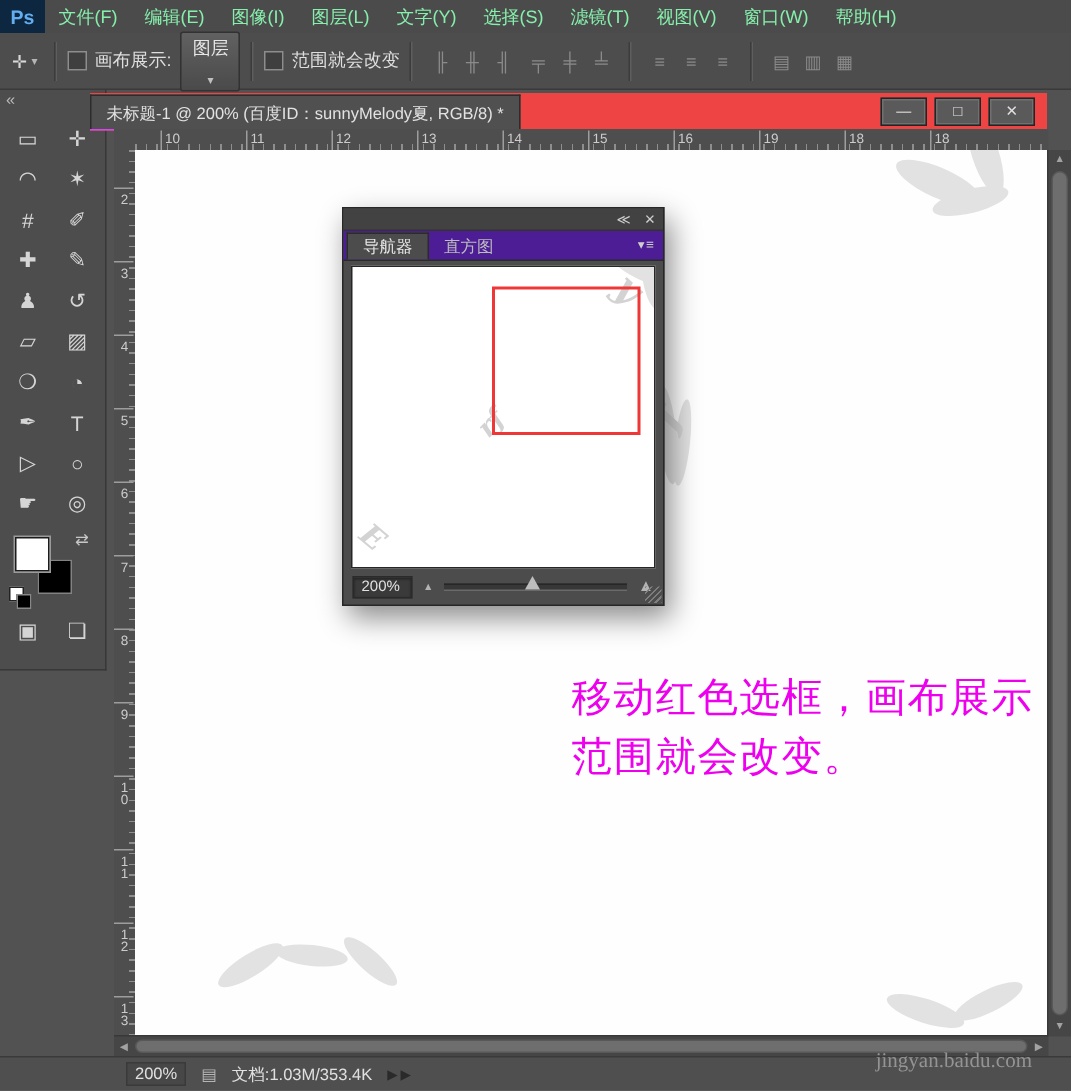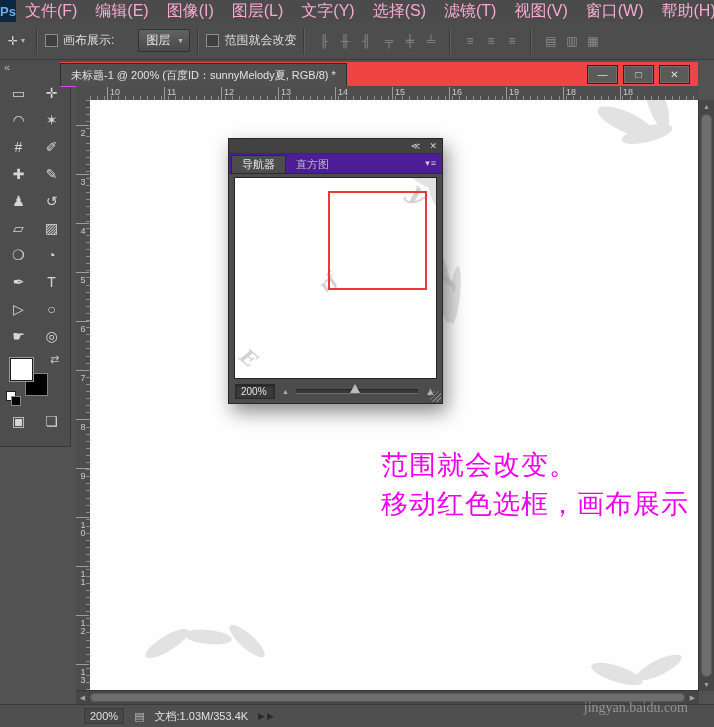--- a/index.html
+++ b/index.html
@@ -7,31 +7,31 @@
     position:relative; width:714px; height:727px; overflow:hidden;
     background:#525252; color:#dcdcdc;
     font-family:"Liberation Sans","DejaVu Sans",sans-serif;
     -webkit-user-select:none; user-select:none;
   }
   
   .menubar { position:absolute; left:0; top:0; width:714px; height:22px;
     background:#4b4b4b; border-bottom:1px solid #353535; display:flex; align-items:center; }
   .ps-logo { width:30px; height:22px; background:#0d2740; color:#64aef0; font-weight:bold;
     font-size:13px; display:flex; align-items:center; justify-content:center; }
-  .menu-item { padding:0 9px; font-size:16px; color:#f9a8d4; line-height:22px; white-space:nowrap; }
+  .menu-item { padding:0 9px; font-size:12px; color:#86efac; line-height:22px; white-space:nowrap; }
   
   .optionsbar { position:absolute; left:0; top:22px; width:714px; height:37px;
     background:#4d4d4d; border-bottom:1px solid #3a3a3a; display:flex; align-items:center; font-size:12px; }
   .obar-sep { width:0; height:26px; border-left:1px solid #3c3c3c; border-right:1px solid #5e5e5e; margin:0 7px; }
   .tool-preset { display:flex; align-items:center; gap:3px; padding:0 4px 0 8px; color:#d8d8d8; }
   .tool-preset .caret { font-size:8px; color:#b5b5b5; }
   .checkbox { width:11px; height:11px; border:1px solid #8d8d8d; background:#3f3f3f; display:inline-block; margin-right:5px; flex:none; }
   .obar-label { color:#dedede; white-space:nowrap; }
   .dropdown { display:inline-flex; align-items:center; gap:8px; background:linear-gradient(#616161,#4a4a4a);
-    border:1px solid #323232; border-radius:2px; padding:2px 7px; margin-left:24px; color:#e6e6e6; }
+    border:1px solid #323232; border-radius:2px; padding:2px 7px; margin-left:6px; color:#e6e6e6;flex-direction:column; }
   .dropdown .caret { font-size:8px; color:#c0c0c0; }
   .icon-group { display:flex; gap:2px; margin:0 2px; }
   .obar-icon { width:19px; height:17px; display:flex; align-items:center; justify-content:center;
     color:#8b8b8b; font-size:12px; }
   
   .toolbar { position:absolute; left:0; top:60px; width:70px; height:386px;
     background:#4d4d4d; border-right:1px solid #383838; border-bottom:1px solid #383838; }
   .toolbar-collapse { height:15px; padding:1px 0 0 4px; color:#bcbcbc; font-size:11px; line-height:13px; }
   .tool-grid { display:grid; grid-template-columns:33px 33px; margin:3px 0 0 2px; }
   .tool { width:33px; height:27px; display:flex; align-items:center; justify-content:center;
@@ -281,22 +281,22 @@
       <span class="petal" style="left:0;   top:16px; width:50px; height:15px; transform:rotate(-32deg)"></span>
       <span class="petal" style="left:42px; top:10px; width:48px; height:14px; transform:rotate(6deg)"></span>
       <span class="petal" style="left:82px; top:14px; width:46px; height:14px; transform:rotate(42deg)"></span>
     </div>
     <div class="wm-cluster" style="left:500px; top:552px; width:110px; height:46px">
       <span class="petal" style="left:0;   top:14px; width:54px; height:16px; transform:rotate(18deg)"></span>
       <span class="petal" style="left:44px; top:8px;  width:50px; height:15px; transform:rotate(-26deg)"></span>
     </div>
 
     <div class="annotation">
+      <div>移动红色选框，画布展示</div>
       <div>范围就会改变。</div>
-      <div>移动红色选框，画布展示</div>
     </div>
 
     <div class="navigator">
       <div class="nav-top">
         <div class="nav-top-icons">
           <span>≪</span>
           <span>✕</span>
         </div>
       </div>
       <div class="nav-tabs">

